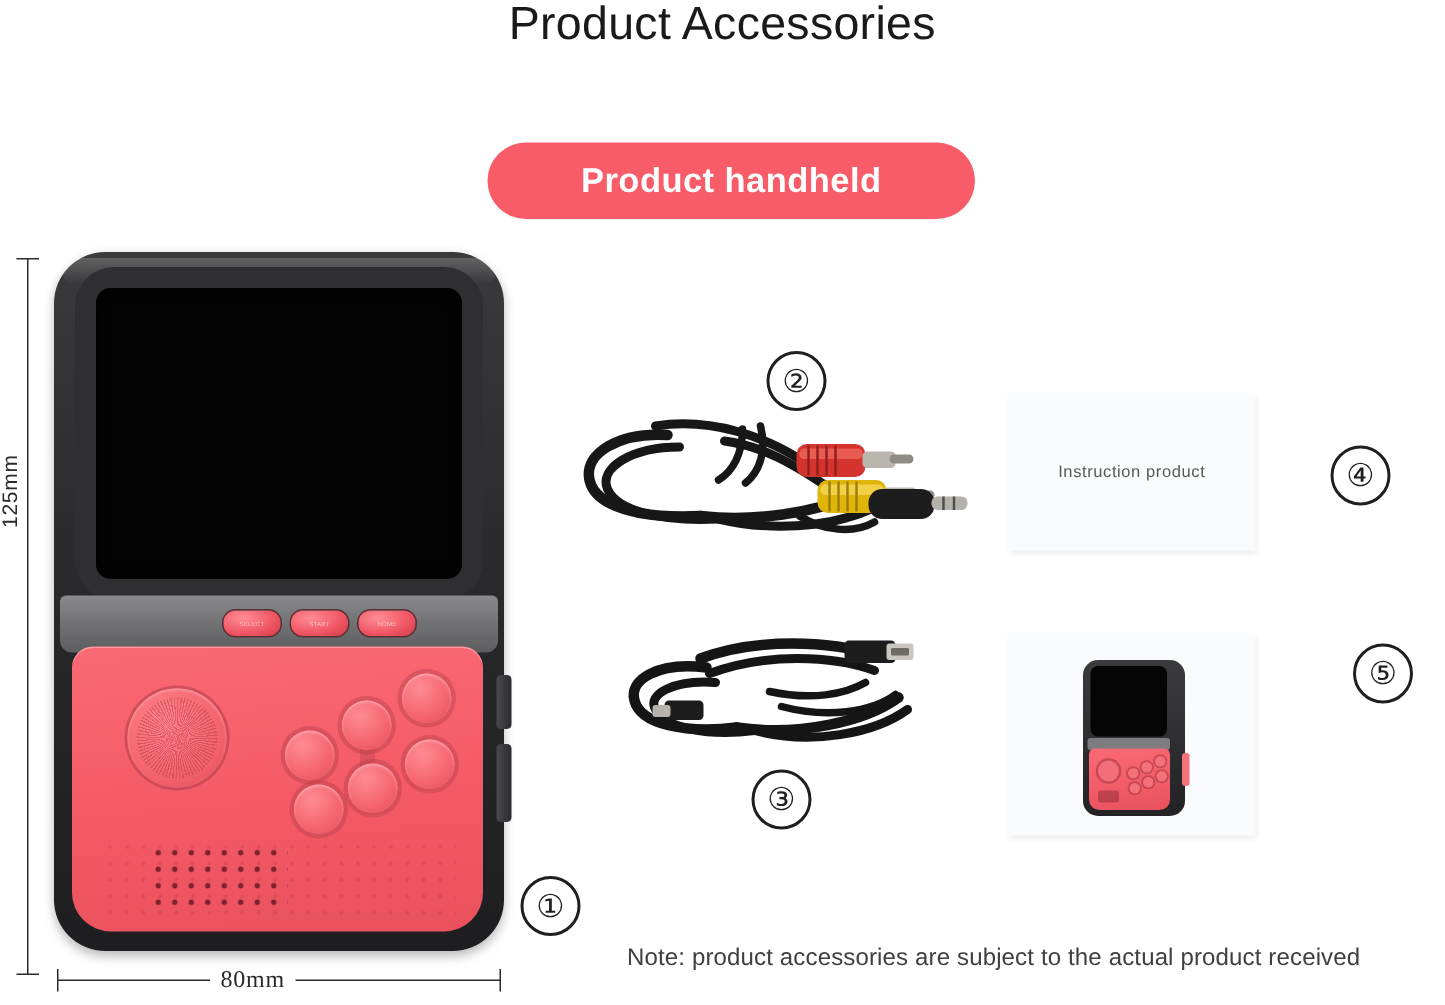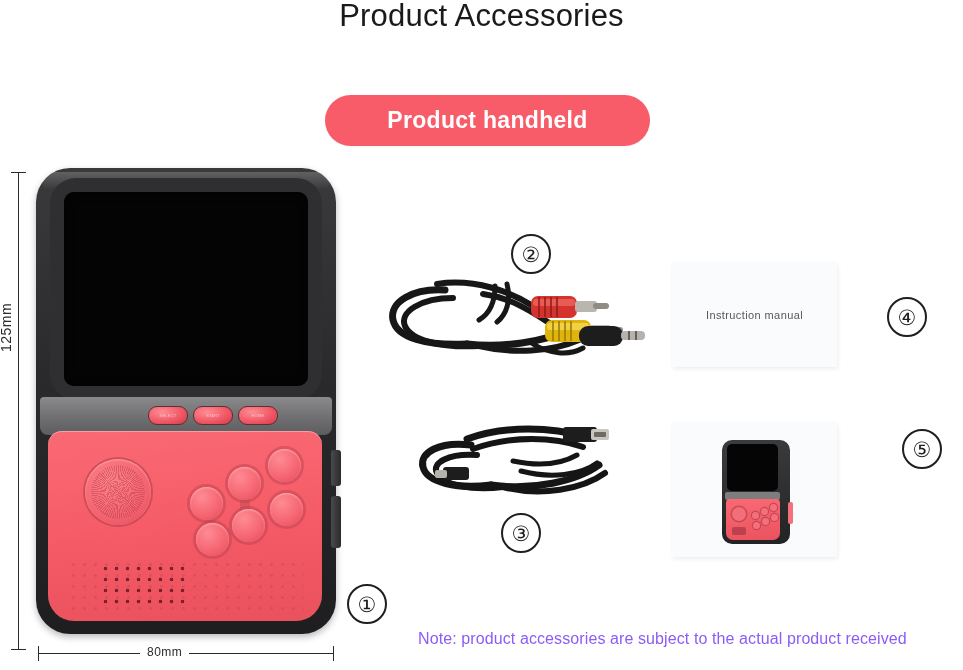--- a/index.html
+++ b/index.html
@@ -100,23 +100,24 @@
     background: #2b2b2b;
   }
   .dim-h::before { left: 0; }
   .dim-h::after  { right: 0; }
   .dim-h-label {
     position: absolute;
     left: 140px;
     top: 645px;
     background: #ffffff;
     padding: 0 7px;
-    font-size: 12px;
+    font-size: 16px;
     color: #2b2b2b;
     letter-spacing: 0.5px;
+    font-family: Liberation Serif, serif;
   }
 
   
   .console {
     position: absolute;
     left: 36px;
     top: 168px;
     width: 300px;
     height: 466px;
   }
@@ -374,21 +375,21 @@
     position: absolute; right: -3px; top: 62px; width: 5px; height: 22px;
     background: #f4717c; border-radius: 2px;
   }
 
   
   .note {
     position: absolute;
     left: 418px;
     top: 630px;
     font-size: 16px;
-    color: #8b5cf6;
+    color: #404040;
     letter-spacing: 0.1px;
     white-space: nowrap;
   }
 </style>
 </head>
 <body>
 
 <div class="page-title">Product Accessories</div>
 
 <div class="badge">
@@ -503,21 +504,21 @@
       <rect x="181" y="17" width="12" height="5" rx="1" fill="#6e6b66"></rect>
     </g>
     <g>
       <rect x="30" y="52" width="26" height="13" rx="3" fill="#1d1d1d"></rect>
       <rect x="22" y="55" width="12" height="8" rx="2" fill="#b6b3ac"></rect>
     </g>
   </svg>
 </div>
 
 <div class="manual-card">
-  <div class="manual-label">Instruction manual</div>
+  <div class="manual-label">Instruction product</div>
 </div>
 
 <div class="mini-card">
   <div class="mini-console">
     <div class="mc-shell"></div>
     <div class="mc-screen"></div>
     <div class="mc-band"></div>
     <div class="mc-face">
       <div class="mc-dpad"></div>
       <div class="mc-btn b1"></div>

